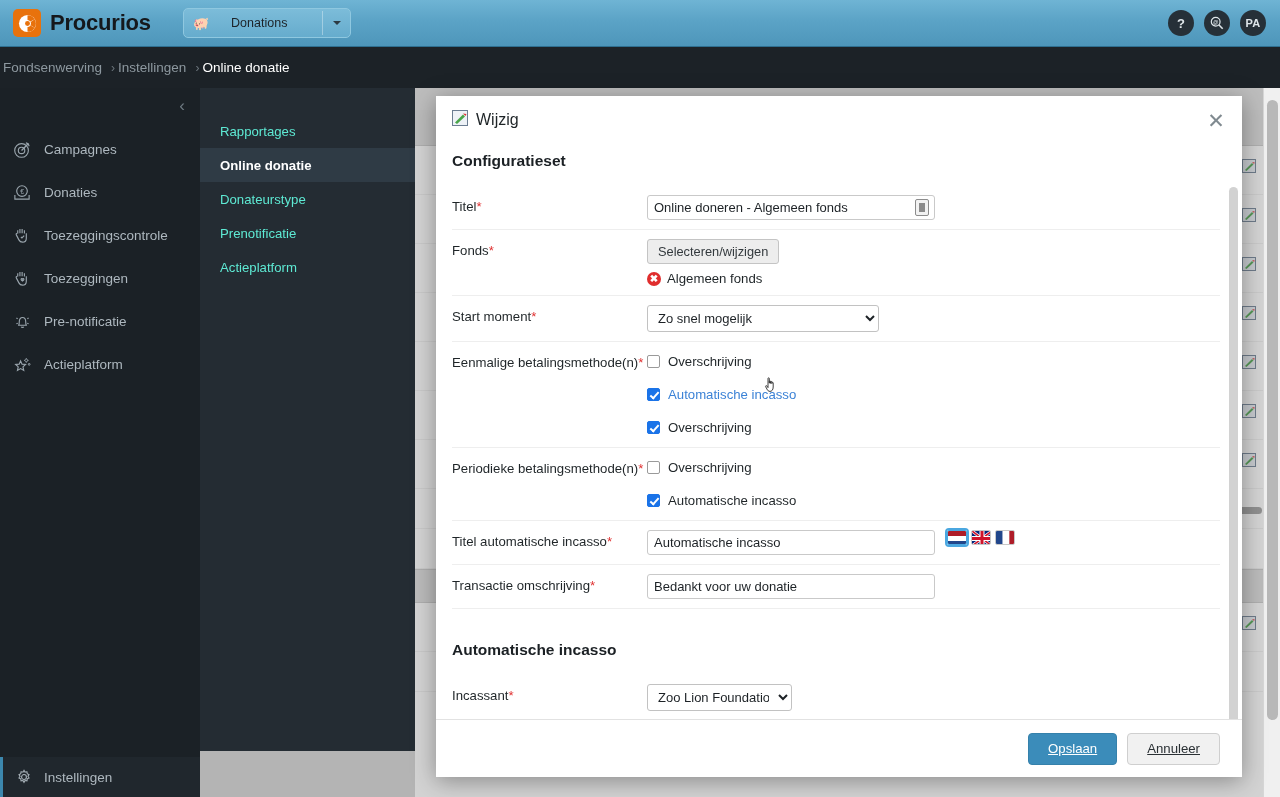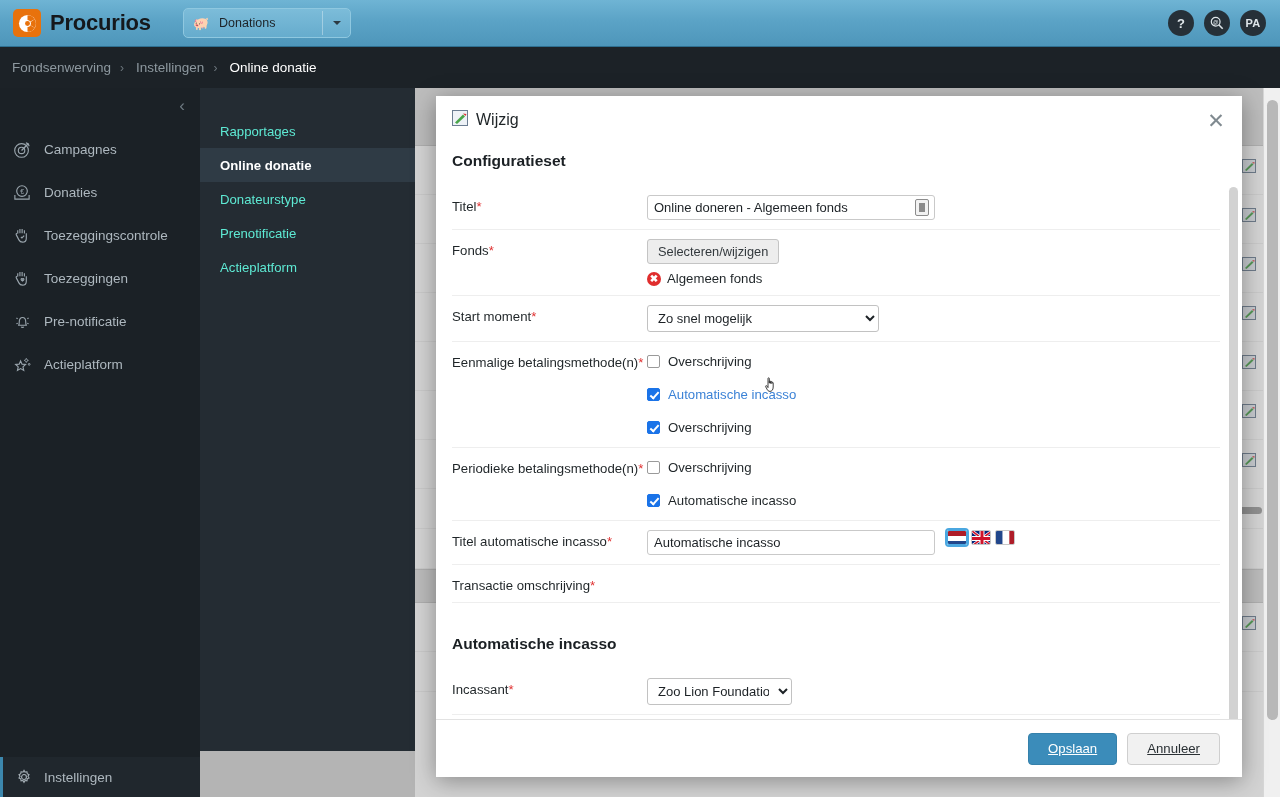--- a/index.html
+++ b/index.html
@@ -28,21 +28,21 @@
     margin-left:9px; font-size:22px; font-weight:bold; color:#15181c;
     letter-spacing:-.2px;
   }
   .app-switch{
     margin-left:32px; width:168px; height:30px; border-radius:5px;
     background:linear-gradient(to bottom,#7cbcd9,#66accd);
     border:1px solid #8fc8e0; display:flex; align-items:center;
     color:#1d2328; font-size:12.5px; position:relative; cursor:pointer;
   }
   .app-switch .pig{margin-left:9px;font-size:13px;line-height:1;}
-  .app-switch .lbl{margin-left:10px;}
+  .app-switch .lbl{margin-left:22px;}
   .app-switch .sep{
     position:absolute; right:27px; top:2px; bottom:2px; width:1px;
     background:rgba(255,255,255,.35);
   }
   .app-switch .caret{
     position:absolute; right:9px; top:50%; transform:translateY(-50%);
     width:0;height:0;border-left:4px solid transparent;border-right:4px solid transparent;
     border-top:4px solid #2c3a43;
   }
   .top-icons{margin-left:auto; margin-right:14px; display:flex; gap:10px;}
@@ -52,21 +52,21 @@
     font-size:13px; cursor:pointer; font-weight:bold;
   }
   .tic.avatar{font-size:11px;letter-spacing:.3px;}
 
   
   .crumbbar{
     position:absolute;left:0;top:47px;width:1280px;height:41px;
     background:#1c2227; display:flex;align-items:center; z-index:29;
     font-size:13.5px;
   }
-  .crumbbar .c{color:#8d989f;padding-left:12px;}
+  .crumbbar .c{color:#8d989f;padding-left:3px;}
   .crumbbar .c.cur{color:#ffffff;}
   .crumbbar .sep{color:#6b757c;padding-left:9px;font-size:12px;}
 
   
   .sidebar{
     position:absolute;left:0;top:88px;width:200px;height:709px;
     background:#1b2126; z-index:25;
   }
   .collapse{
     position:absolute;right:0;top:0;width:36px;height:36px;
@@ -599,20 +599,23 @@
                 <rect width="6.67" height="15" fill="#21468b"></rect>
                 <rect x="6.67" width="6.67" height="15" fill="#ffffff"></rect>
                 <rect x="13.34" width="6.66" height="15" fill="#ae1c28"></rect>
               </svg></span>
         </span>
       </div>
     </div>
 
     <div class="frow">
       <div class="flabel"><span>Transactie omschrijving</span><span class="req">*</span></div>
+      <div class="fctl">
+        <input class="tinput wide" type="text" value="Bedankt voor uw donatie" style="">
+      </div>
     </div>
 
     <div class="sec-title second">Automatische incasso</div>
 
     <div class="frow">
       <div class="flabel"><span>Incassant</span><span class="req">*</span></div>
       <div class="fctl">
         <select class="sel s2">
           <option>Zoo Lion Foundation</option>
         </select>

